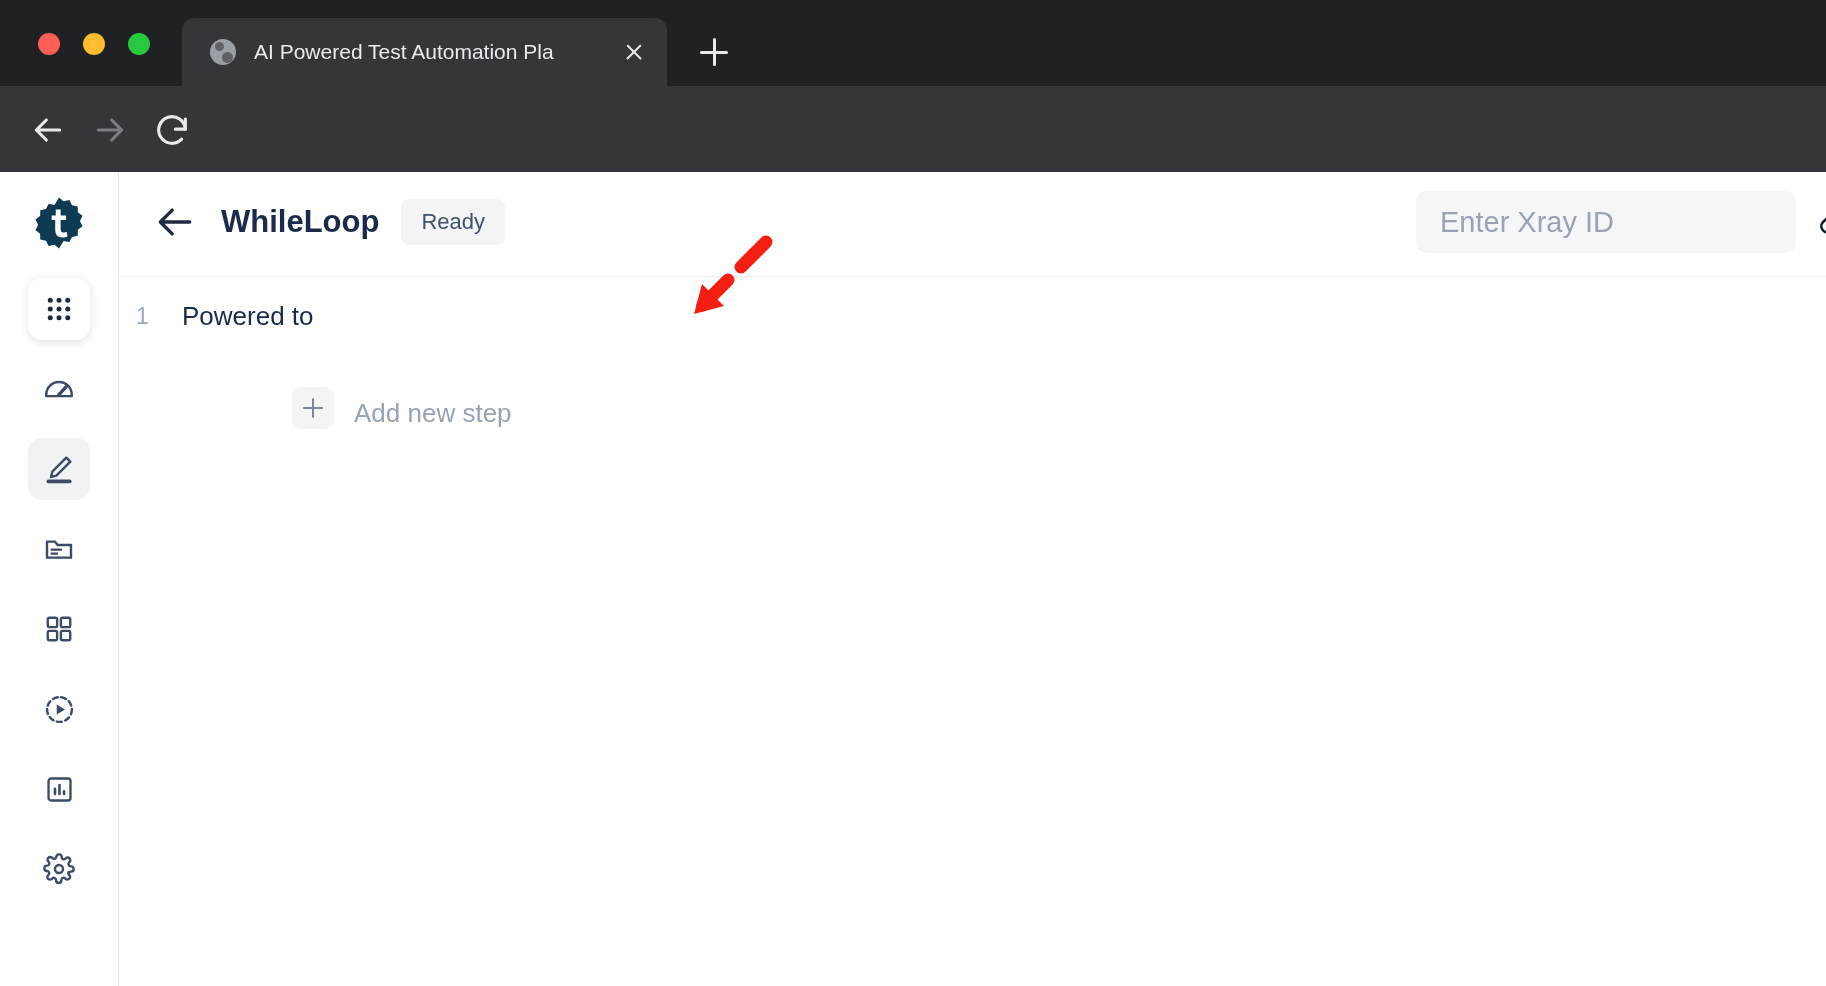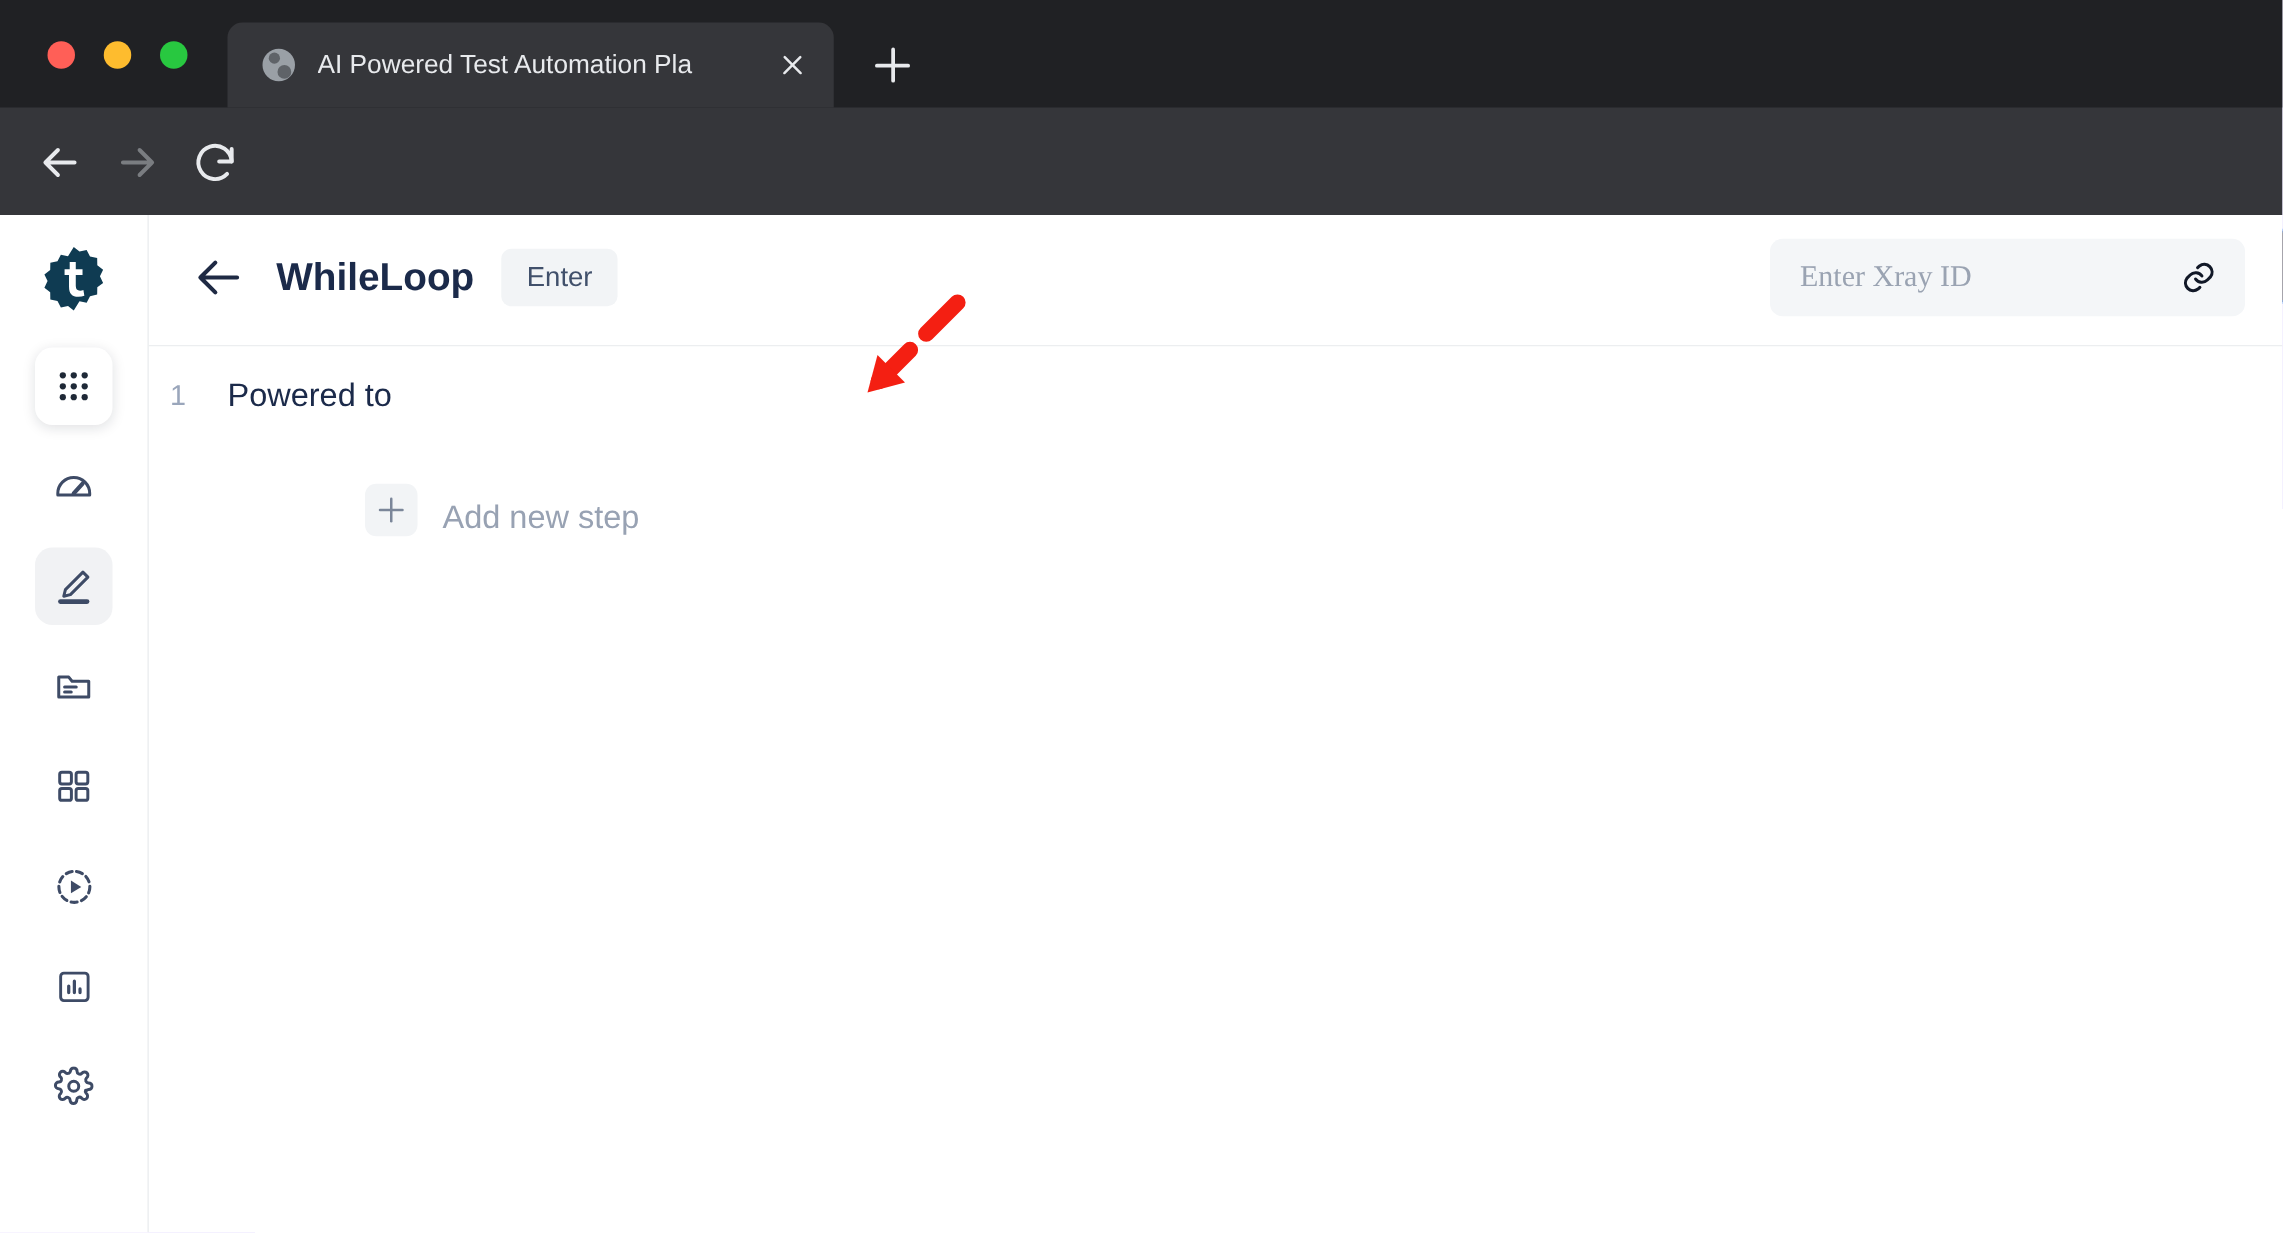--- a/index.html
+++ b/index.html
@@ -2,21 +2,21 @@
 <html><head>
 <meta charset="utf-8">
 <style>
   * { box-sizing: border-box; margin: 0; padding: 0; }
   html, body {
     width: 1826px; height: 986px;
     background: #fff;
     font-family: "Liberation Sans", sans-serif;
     overflow: hidden;
   }
-  .screen { position: relative; width: 1826px; height: 986px; background:#c4b5fd; }
+  .screen { position: relative; width: 1826px; height: 986px; background:#737373; }
 
   
   .browser-chrome {
     position:absolute; top:0; left:0; width:1826px; height:172px;
     background:#35363a;
   }
   .tabstrip {
     position:absolute; top:0; left:0; width:1826px; height:86px;
     background:#202124;
   }
@@ -137,21 +137,21 @@
     font-size:22px; padding:10px 20px; border-radius:8px; white-space:nowrap;
   }
   .header-spacer { flex:1; }
   .xray-field {
     margin-right:30px; width:380px; height:62px; background:#f4f6f8;
     border-radius:10px; display:flex; align-items:center;
     padding:0 22px 0 24px;
   }
   .xray-input {
     flex:1; border:none; outline:none; background:transparent;
-    font-family:Liberation Serif, serif; font-size:24px; color:#2b3a55;
+    font-family:Liberation Sans, sans-serif; font-size:29px; color:#2b3a55;
   }
   .xray-input::placeholder { color:#9aa3b2; }
   .link-ico { width:30px; height:30px; color:#111; flex:0 0 auto; }
 
   
   .steps { position:absolute; top:105px; left:119px; right:0; bottom:0; }
   .step-row {
     display:flex; align-items:center; height:78px; padding-left:135px;
   }
   .step-num {
@@ -305,21 +305,21 @@
       </div>
     </nav>
 
     <div class="page-header">
       <div class="back-btn">
         <svg width="44" height="44" viewBox="0 0 24 24" fill="none" stroke="#1f2a44" stroke-width="1.8" stroke-linecap="round" stroke-linejoin="round">
           <path d="M20 12H4M10.5 5.5L4 12l6.5 6.5"></path>
         </svg>
       </div>
       <div class="page-title">WhileLoop</div>
-      <div class="status-badge">Enter</div>
+      <div class="status-badge">Ready</div>
 
       <div class="header-spacer"></div>
 
       <div class="xray-field">
         <input class="xray-input" type="text" placeholder="Enter Xray ID" style="">
         <svg class="link-ico" viewBox="0 0 24 24" fill="none" stroke="#111827" stroke-width="2" stroke-linecap="round" stroke-linejoin="round">
           <path d="M10 13a5 5 0 0 0 7.5.6l2-2a5 5 0 0 0-7-7l-1.2 1.1"></path>
           <path d="M14 11a5 5 0 0 0-7.5-.6l-2 2a5 5 0 0 0 7 7l1.2-1.1"></path>
         </svg>
       </div>

